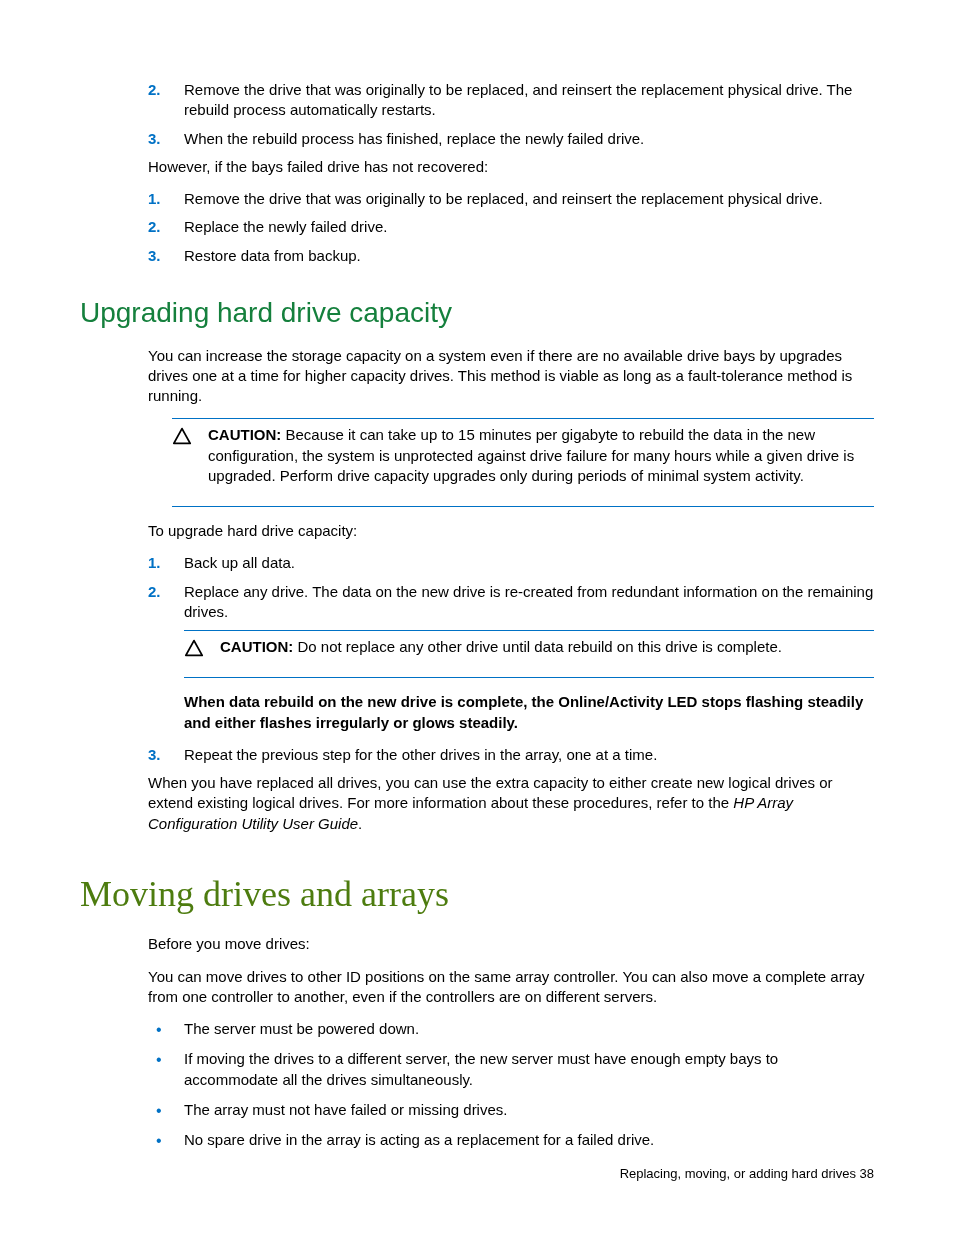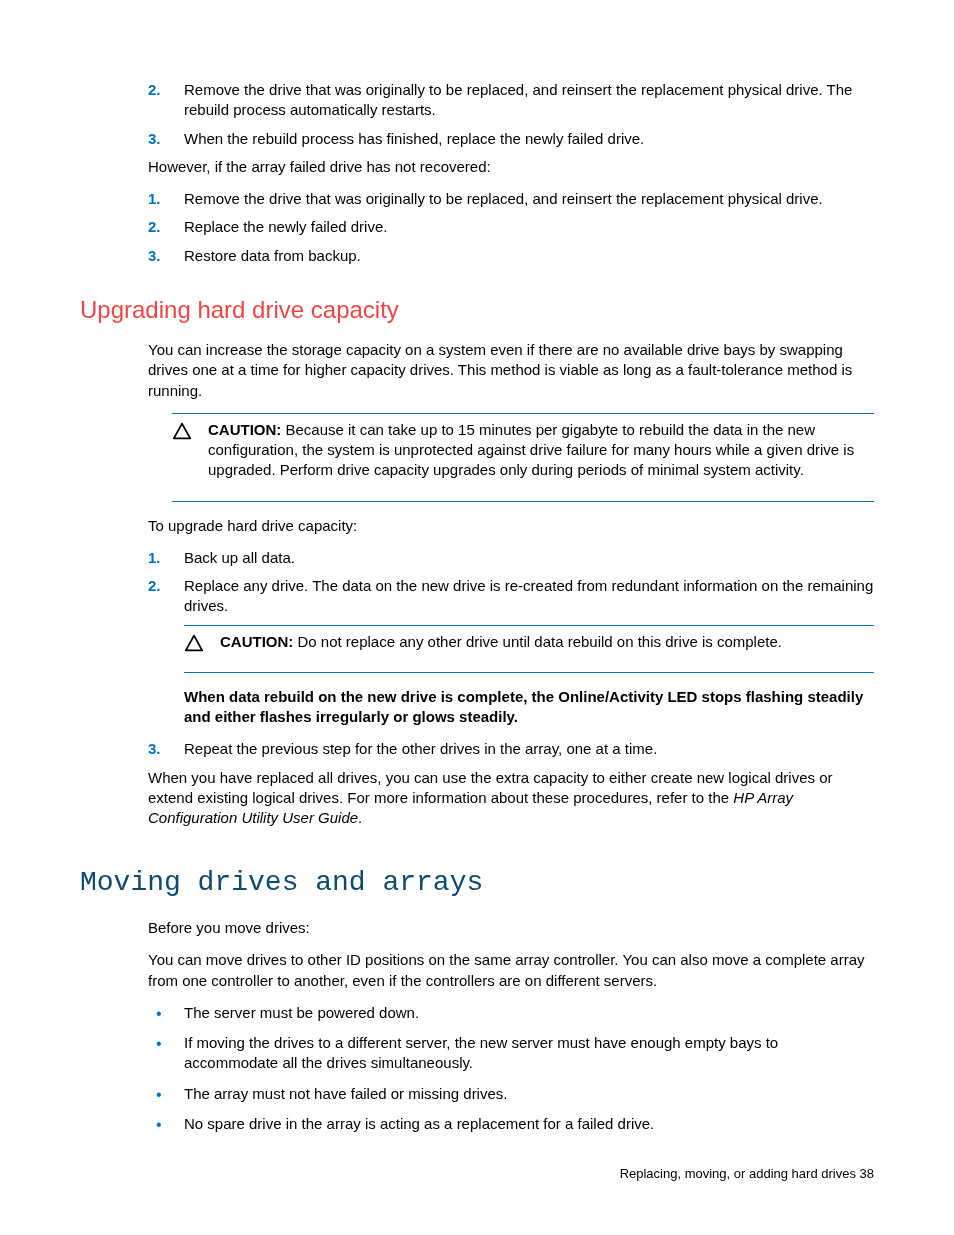--- a/index.html
+++ b/index.html
@@ -58,29 +58,29 @@
     top: 0;
     color: #0071c5;
     font-size: 16px;
   }
   p.body {
     margin: 0 0 12px 0;
   }
   h2.section {
     font-family: Arial, Helvetica, sans-serif;
     font-weight: normal;
-    color: #ef4444;
-    font-size: 24px;
+    color: #15803d;
+    font-size: 28px;
     margin: 28px 0 14px 0;
   }
   h1.section-major {
-    font-family: Liberation Mono, monospace;
+    font-family: Liberation Serif, serif;
     font-weight: normal;
-    color: #0c4a6e;
-    font-size: 28px;
+    color: #4d7c0f;
+    font-size: 36px;
     margin: 36px 0 16px 0;
   }
   .caution-box {
     border-top: 1.6px solid #0071c5;
     border-bottom: 1.6px solid #0071c5;
     padding: 6px 0 20px 0;
     margin: 6px 0 14px 24px;
     display: flex;
     align-items: flex-start;
   }
@@ -124,42 +124,42 @@
       <li>
         <span class="num">2.</span>
         <span>Remove the drive that was originally to be replaced, and reinsert the replacement physical drive. The rebuild process automatically restarts.</span>
       </li>
       <li>
         <span class="num">3.</span>
         <span>When the rebuild process has finished, replace the newly failed drive.</span>
       </li>
     </ol>
 
-    <p class="body">However, if the array failed drive has not recovered:</p>
+    <p class="body">However, if the bays failed drive has not recovered:</p>
 
     <ol class="numlist">
       <li>
         <span class="num">1.</span>
         <span>Remove the drive that was originally to be replaced, and reinsert the replacement physical drive.</span>
       </li>
       <li>
         <span class="num">2.</span>
         <span>Replace the newly failed drive.</span>
       </li>
       <li>
         <span class="num">3.</span>
         <span>Restore data from backup.</span>
       </li>
     </ol>
   </div>
 
   <h2 class="section">Upgrading hard drive capacity</h2>
 
   <div class="content-indent">
-    <p class="body">You can increase the storage capacity on a system even if there are no available drive bays by swapping drives one at a time for higher capacity drives. This method is viable as long as a fault-tolerance method is running.</p>
+    <p class="body">You can increase the storage capacity on a system even if there are no available drive bays by upgrades drives one at a time for higher capacity drives. This method is viable as long as a fault-tolerance method is running.</p>
 
     <div class="caution-box">
       <div class="caution-icon">
         <svg viewBox="0 0 24 22">
             <path d="M12 2 L22 20 L2 20 Z" fill="none" stroke="#000" stroke-width="2.2" stroke-linejoin="round"></path>
           </svg>
       </div>
       <div class="caution-text">
         <span class="label">CAUTION:</span><span>  Because it can take up to 15 minutes per gigabyte to rebuild the data in the new configuration, the system is unprotected against drive failure for many hours while a given drive is upgraded. Perform drive capacity upgrades only during periods of minimal system activity.</span>
       </div>

